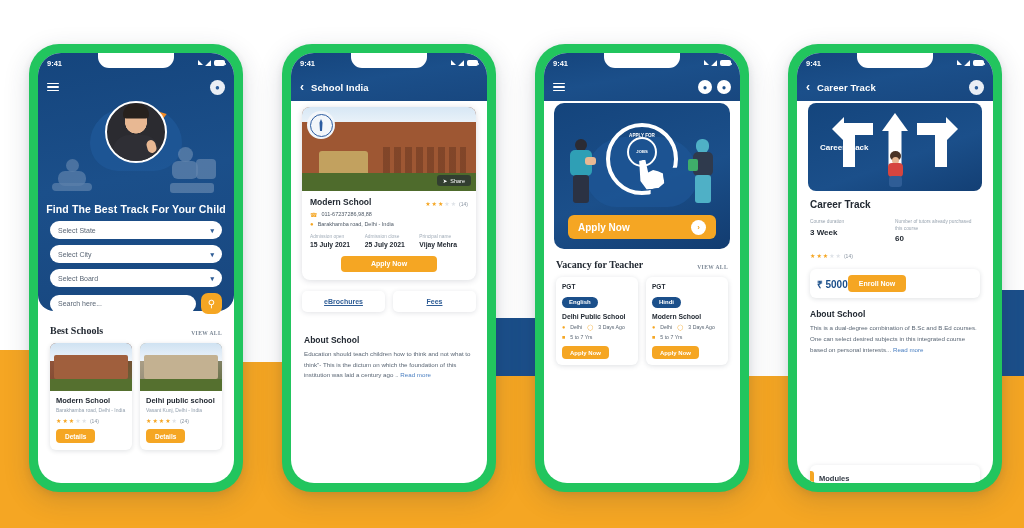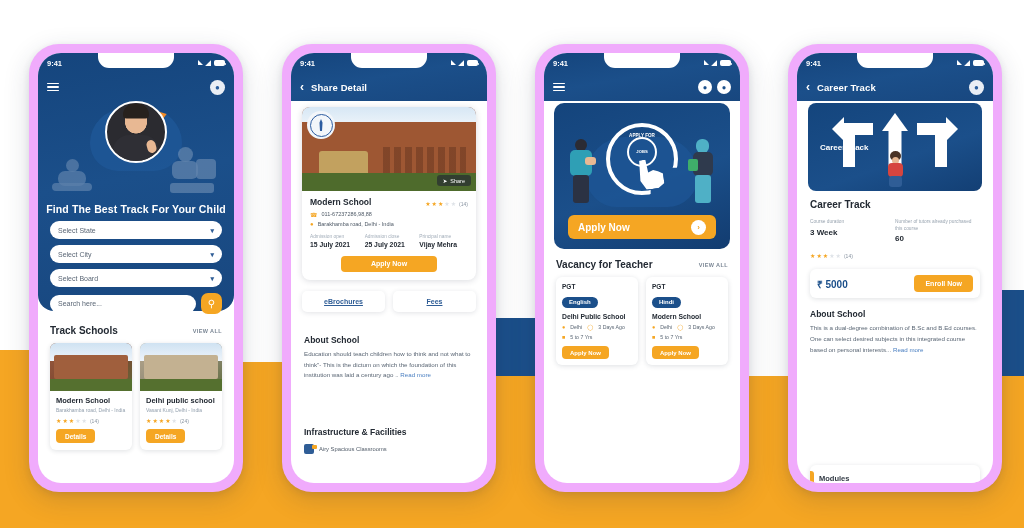--- a/index.html
+++ b/index.html
@@ -34,21 +34,21 @@
   }
   .bg-blue-right2 {
     position: absolute; right: 0px; bottom: 142px; width: 42px; height: 96px;
     background: #1b4f8a;
   }
 
   
   .phones { position: absolute; inset: 0; }
   .phone {
     position: absolute; top: 44px; width: 214px; height: 448px;
-    background: #f0abfc;
+    background: #22c55e;
     border-radius: 30px;
     box-shadow: 0 8px 26px rgba(40,50,70,.17), 0 2px 7px rgba(40,50,70,.10);
     padding: 9px;
   }
   .phone.p1 { left: 29px; }
   .phone.p2 { left: 282px; }
   .phone.p3 { left: 535px; }
   .phone.p4 { left: 788px; }
 
   .screen {
@@ -169,21 +169,21 @@
   .searchrow { display: flex; gap: 5px; align-items: center; }
   .searchrow .field { flex: 1; margin-bottom: 0; }
   .search-btn {
     width: 21px; height: 21px; border-radius: 7px; background: #f5a623;
     display: flex; align-items: center; justify-content: center;
     color: #fff; font-size: 10px; border: none; cursor: pointer;
   }
 
   
   .sec-head {
-    display: flex; align-items: center; justify-content: space-between;
+    display: flex; align-items: flex-end; justify-content: space-between; font-family: Liberation Serif, serif;
   }
   .sec-title { font-size: 10px; font-weight: bold; color: #232a33; }
   .view-all { font-size: 5.5px; font-weight: bold; color: #7a8694; letter-spacing: .4px; }
 
   
   .best-wrap { position: absolute; top: 272px; left: 12px; right: 12px; }
   .cards2 { display: flex; gap: 8px; margin-top: 7px; }
   .scard {
     flex: 1; background: #fff; border-radius: 6px; overflow: hidden;
     box-shadow: 0 1px 5px rgba(30,40,60,.14);
@@ -395,21 +395,21 @@
   }
   .p4-body { position: absolute; top: 146px; left: 13px; right: 13px; }
   .p4-title { font-size: 10px; font-weight: bold; color: #232a33; }
   .kvgrid { display: flex; margin-top: 9px; }
   .kvgrid .col { flex: 1; }
   .kvgrid .k { font-size: 4.8px; color: #9aa5b1; line-height: 1.4; }
   .kvgrid .v { font-size: 8px; font-weight: bold; color: #232a33; margin-top: 2px; }
   .price-card {
     margin-top: 10px; background: #fff; border-radius: 6px;
     box-shadow: 0 1px 5px rgba(30,40,60,.14);
-    display: flex; align-items: center; justify-content: space-between;
+    display: flex; align-items: center; 
     padding: 6px 7px;
   }
   .price { font-size: 10px; font-weight: bold; color: #1b4f8a; }
   .btn-enroll {
     background: #f5a623; color: #fff; border: none; border-radius: 4px;
     font-size: 7px; font-weight: bold; padding: 5px 11px; cursor: pointer;
     font-family: inherit;
   }
   .modules-bar {
     position: absolute; left: 13px; right: 13px; bottom: -8px; height: 26px;
@@ -500,21 +500,21 @@
             <span>Search here...</span>
           </div>
           <button class="search-btn">
             <span>⚲</span>
           </button>
         </div>
       </div>
 
       <div class="best-wrap">
         <div class="sec-head">
-          <span class="sec-title">Track Schools</span>
+          <span class="sec-title">Best Schools</span>
           <span class="view-all">VIEW ALL</span>
         </div>
         <div class="cards2">
           <div class="scard">
             <div class="thumb">
               <i class="sky"></i>
                 <i class="bldg"></i>
                 <i class="grass"></i>
             </div>
             <div class="body">
@@ -565,21 +565,21 @@
         <span>9:41</span>
         <span class="sb-icons">
           <i class="sig"></i>
           <span class="wifi">◢</span>
           <i class="batt"></i>
         </span>
       </div>
 
       <div class="appbar">
         <span class="chev-back">‹</span>
-        <span class="title">Share Detail</span>
+        <span class="title">School India</span>
       </div>
 
       <div class="p2card">
         <div class="p2-hero">
           <i class="sky"></i>
             <i class="main"></i>
             <i class="arches"></i>
             <i class="portico"></i>
             <i class="grass"></i>
           <div class="crest">
@@ -636,27 +636,20 @@
       </div>
 
       <div class="about2">
         <div class="about-title">About School</div>
         <div class="about-text">
           <span>Education should teach children how to think and not what to think"- This is the dictum on which the foundation of this institution was laid a century ago ..</span>
           <span class="readmore">Read more</span>
         </div>
       </div>
 
-      <div class="infra">
-        <div class="about-title">Infrastructure &amp; Facilities</div>
-        <div class="infra-item">
-          <span class="infra-ic"></span>
-          <span class="infra-label">Airy Spacious Classrooms</span>
-        </div>
-      </div>
     </div>
   </div>
 
   <div class="phone p3">
     <div class="screen">
       <div class="hero-blue"></div>
       <div class="notch"></div>
 
       <div class="statusbar dark">
         <span>9:41</span>

